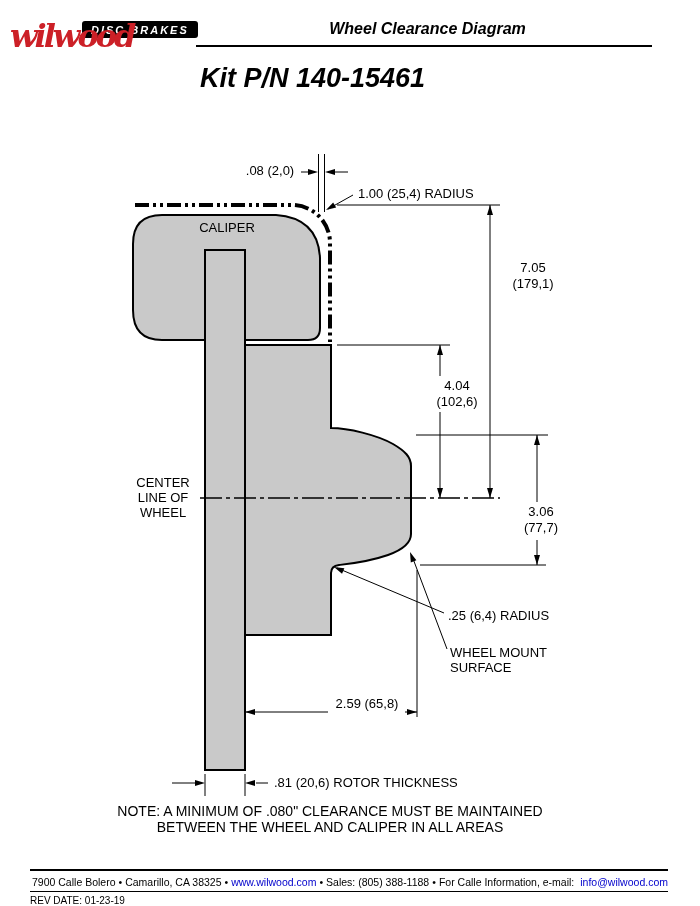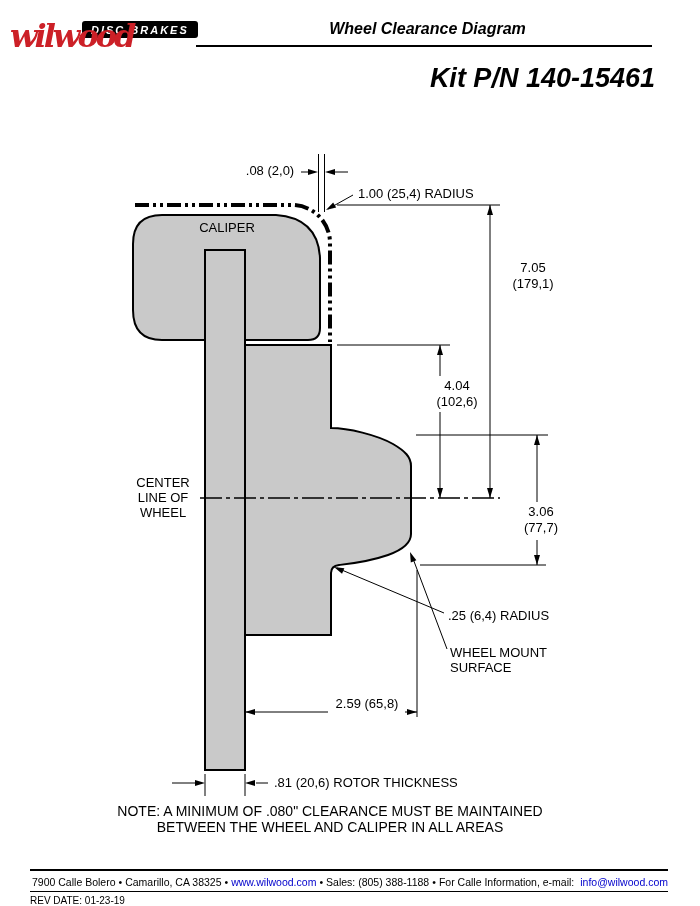--- a/index.html
+++ b/index.html
@@ -10,21 +10,21 @@
   .logo{position:absolute;left:10px;top:12px;width:192px;height:58px;}
   .logo-badge{position:absolute;left:72px;top:9px;background:#000;color:#fff;
               font-style:italic;font-weight:bold;font-size:11px;letter-spacing:2px;
               padding:3px 9px 2px 9px;border-radius:3px;white-space:nowrap;}
   .logo-script{position:absolute;left:0;top:8px;font-family:"DejaVu Serif",serif;
                font-style:italic;font-weight:bold;font-size:32px;line-height:1;
                color:#cc2027;letter-spacing:-3px;white-space:nowrap;}
   .doc-title{position:absolute;left:200px;top:20px;width:455px;text-align:center;
              font-size:16px;font-weight:bold;font-style:italic;}
   .header-rule{position:absolute;left:196px;top:45px;width:456px;height:2px;background:#000;}
-  .kit-number{position:absolute;left:200px;top:63px;width:455px;text-align:right;
+  .kit-number{position:absolute;left:200px;top:63px;width:455px;text-align:left;
               font-size:27px;font-weight:bold;font-style:italic;}
 
   
   .diagram-svg{position:absolute;left:0;top:150px;}
   .diagram-svg text{font-family:"Liberation Sans",sans-serif;font-size:13px;fill:#000;}
   .diagram-svg .note-text{font-size:14px;}
   .shape{fill:#c9c9c9;stroke:#000;stroke-width:2;}
   .thin{stroke:#000;stroke-width:1;fill:none;}
   .arrow{fill:#000;stroke:none;}
 

